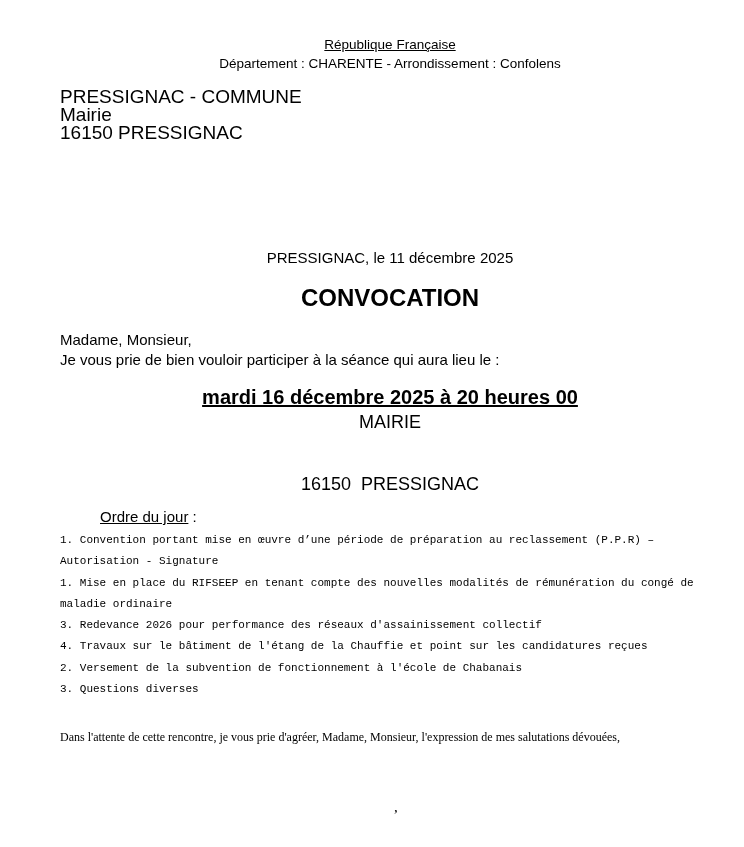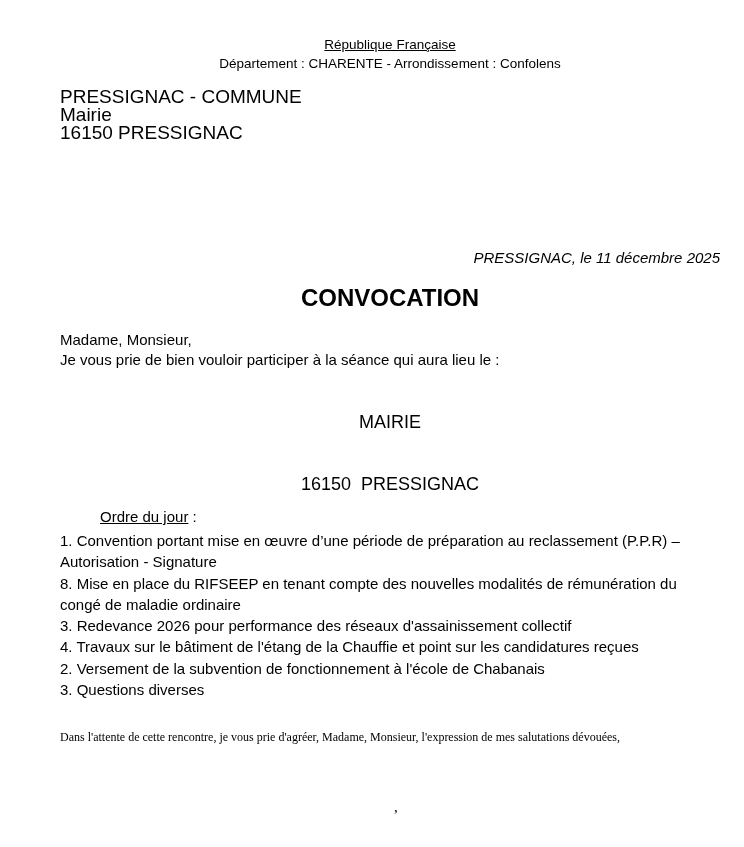--- a/index.html
+++ b/index.html
@@ -16,21 +16,21 @@
     font-family: "Liberation Sans", sans-serif;
     overflow: hidden;
   }
   
   .col {
     position: absolute;
     left: 60px;
     width: 660px;
   }
   .center { text-align: center; }
-  .right  { text-align: right; font-style: italic; }
+  .right  { text-align: center; }
 
   .hdr-line1 {
     top: 37px;
     font-size: 13.5px;
     text-decoration: underline;
   }
   .hdr-line2 {
     top: 56px;
     font-size: 13.5px;
   }
@@ -68,22 +68,22 @@
     font-size: 18px;
     white-space: pre;
   }
   .agenda-heading {
     top: 508px;
     font-size: 15px;
   }
   .agenda-heading .u { text-decoration: underline; margin-left: 40px; }
   .agenda-list {
     top: 530px;
-    font-family: Liberation Sans, sans-serif;
-    font-size: 15px;
+    font-family: Liberation Mono, monospace;
+    font-size: 11px;
     line-height: 21.3px;
   }
   .closing {
     top: 727px;
     font-size: 12px;
     line-height: 20px;
     font-family: Liberation Serif, serif;
   }
   .sig-mark {
     position: absolute;
@@ -110,32 +110,33 @@
 
   <div class="col right dateline">PRESSIGNAC, le 11 décembre 2025</div>
 
   <div class="col center doc-title">CONVOCATION</div>
 
   <div class="col salutation-block">
     <div>Madame, Monsieur,</div>
     <div>Je vous prie de bien vouloir participer à la séance qui aura lieu le :</div>
   </div>
 
+  <div class="col center meeting-datetime">mardi 16 décembre 2025 à 20 heures 00</div>
 
   <div class="col center meeting-venue">MAIRIE</div>
 
   <div class="col center meeting-city">16150  PRESSIGNAC</div>
 
   <div class="col agenda-heading">
     <span class="u">Ordre du jour</span><span> :</span>
   </div>
 
   <div class="col agenda-list">
     <div>1. Convention portant mise en œuvre d’une période de préparation au reclassement (P.P.R) – Autorisation - Signature</div>
-    <div>8. Mise en place du RIFSEEP en tenant compte des nouvelles modalités de rémunération du congé de maladie ordinaire</div>
+    <div>1. Mise en place du RIFSEEP en tenant compte des nouvelles modalités de rémunération du congé de maladie ordinaire</div>
     <div>3. Redevance 2026 pour performance des réseaux d'assainissement collectif</div>
     <div>4. Travaux sur le bâtiment de l'étang de la Chauffie et point sur les candidatures reçues</div>
     <div>2. Versement de la subvention de fonctionnement à l'école de Chabanais</div>
     <div>3. Questions diverses</div>
   </div>
 
   <div class="col closing">Dans l'attente de cette rencontre, je vous prie d'agréer, Madame, Monsieur, l'expression de mes salutations dévouées,</div>
 
   <span class="sig-mark">,</span>
 

